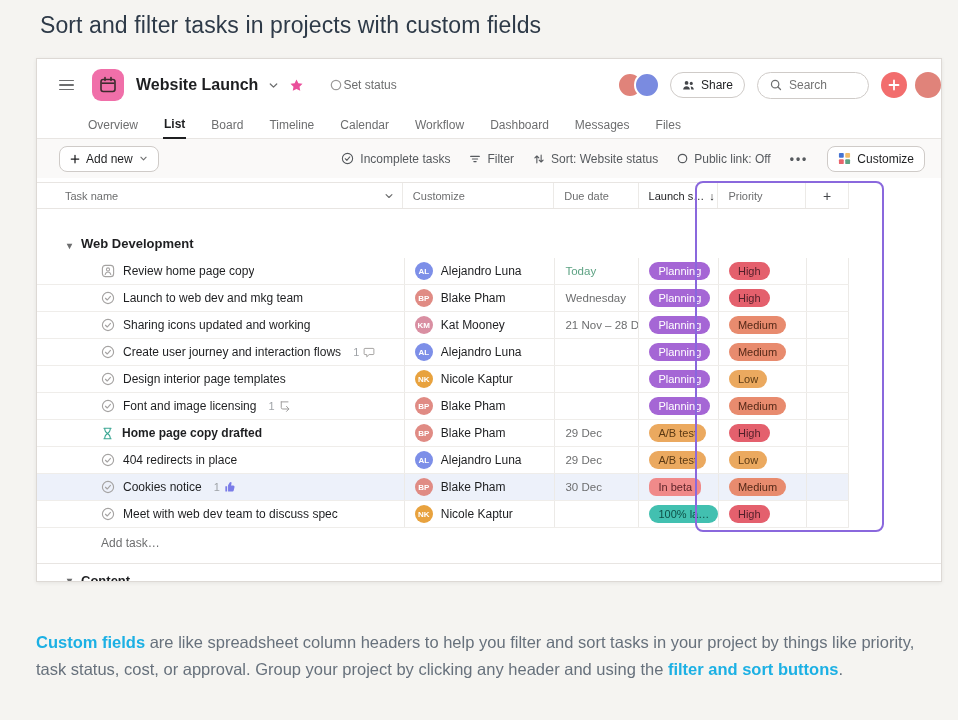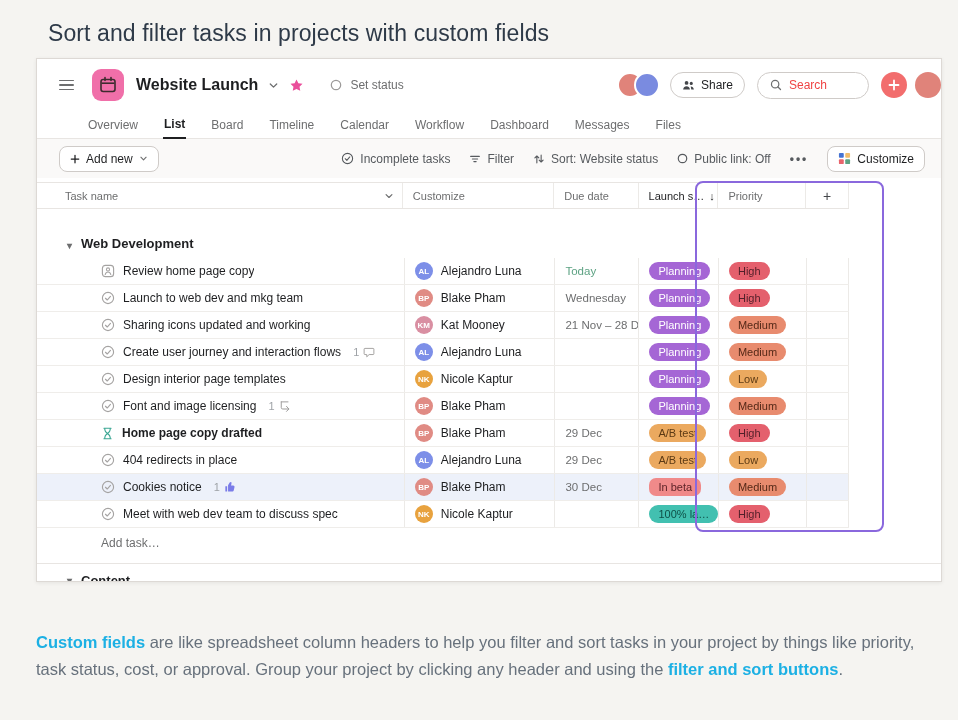--- a/index.html
+++ b/index.html
@@ -1,32 +1,32 @@
 <!DOCTYPE html>
 <html><head>
 <meta charset="utf-8">
 <style>
   html,body{margin:0;padding:0}
   body{width:958px;height:720px;background:#f5f4f1;font-family:"Liberation Sans",sans-serif;position:relative;overflow:hidden;-webkit-font-smoothing:antialiased}
-  .heading{position:absolute;left:36px;top:8px;margin:12px;font-size:23px;font-weight:500;color:#2e3a48;letter-spacing:.1px}
+  .heading{position:absolute;left:36px;top:8px;margin:4px;font-size:23px;font-weight:500;color:#2e3a48;letter-spacing:.1px}
   .card{position:absolute;left:36px;top:58px;width:906px;height:524px;background:#fff;border:1px solid #ddd9d5;box-shadow:0 1px 4px rgba(0,0,0,.07);box-sizing:border-box;overflow:hidden}
   
   .topbar{display:flex;align-items:center;height:52px;padding:0 0 0 22px;gap:10px}
   .hamb{display:inline-flex;flex-direction:column;gap:3px;margin-right:8px;cursor:pointer}
   .hamb i{display:block;width:15px;height:1.6px;background:#6d6e6f;border-radius:1px}
   .appicon{width:32px;height:32px;border-radius:9px;display:flex;align-items:center;justify-content:center;flex:none}
   .ptitle{font-size:16px;font-weight:700;color:#1e1f21;margin-left:2px;white-space:nowrap}
   .icn{display:inline-flex;align-items:center;justify-content:center}
-  .setstatus{display:inline-flex;align-items:center;gap:8px;font-size:12px;color:#6d6e6f;margin-left:16px}
+  .setstatus{display:inline-flex;align-items:center;gap:1px;font-size:12px;color:#6d6e6f;margin-left:16px}
   .tright{margin-left:auto;display:flex;align-items:center;gap:8px}
   .mavatars{display:flex;align-items:center;margin-right:2px}
   .mavatar{width:22px;height:22px;border-radius:50%;border:2px solid #fff;box-sizing:content-box}
   .mavatar+.mavatar{margin-left:-9px}
   .sharebtn{display:inline-flex;align-items:center;gap:6px;border:1px solid #cfcbc8;border-radius:15px;background:#fff;height:26px;padding:0 11px;font-size:12px;font-weight:500;color:#1e1f21;box-sizing:border-box;cursor:pointer}
-  .search{display:flex;align-items:center;gap:7px;border:1px solid #cfcbc8;border-radius:14px;height:27px;padding:0 12px;width:112px;color:#ef4444;font-size:12px;box-sizing:border-box;margin:0 4px;cursor:text}
+  .search{display:flex;align-items:center;gap:7px;border:1px solid #cfcbc8;border-radius:14px;height:27px;padding:0 12px;width:112px;color:#737373;font-size:12px;box-sizing:border-box;margin:0 4px;cursor:text}
   .plusbtn{width:26px;height:26px;border-radius:50%;display:flex;align-items:center;justify-content:center;cursor:pointer;flex:none}
   .profile{width:26px;height:26px;border-radius:50%;flex:none;display:flex;align-items:center;justify-content:center;color:#fff;font-size:9px;font-weight:700}
   
   .tabs{display:flex;align-items:flex-end;gap:24px;padding-left:50px;height:27px;border-bottom:1px solid #e8e5e2;font-size:12px;color:#6d6e6f}
   .tab{padding:4px 1px 6px;cursor:pointer;white-space:nowrap}
   .tab.active{color:#1e1f21;font-weight:700;border-bottom:2px solid #1e1f21;margin-bottom:-1px}
   
   .toolbar{display:flex;align-items:center;height:39px;background:#faf9f8;padding:0 16px 0 22px;font-size:12px;color:#565a5e}
   .btn{display:inline-flex;align-items:center;gap:6px;background:#fff;border:1px solid #cfcbc8;border-radius:8px;padding:5px 10px;font-size:12px;color:#1e1f21;font-weight:500;cursor:pointer}
   .tool-right{margin-left:auto;display:flex;align-items:center;gap:19px}

